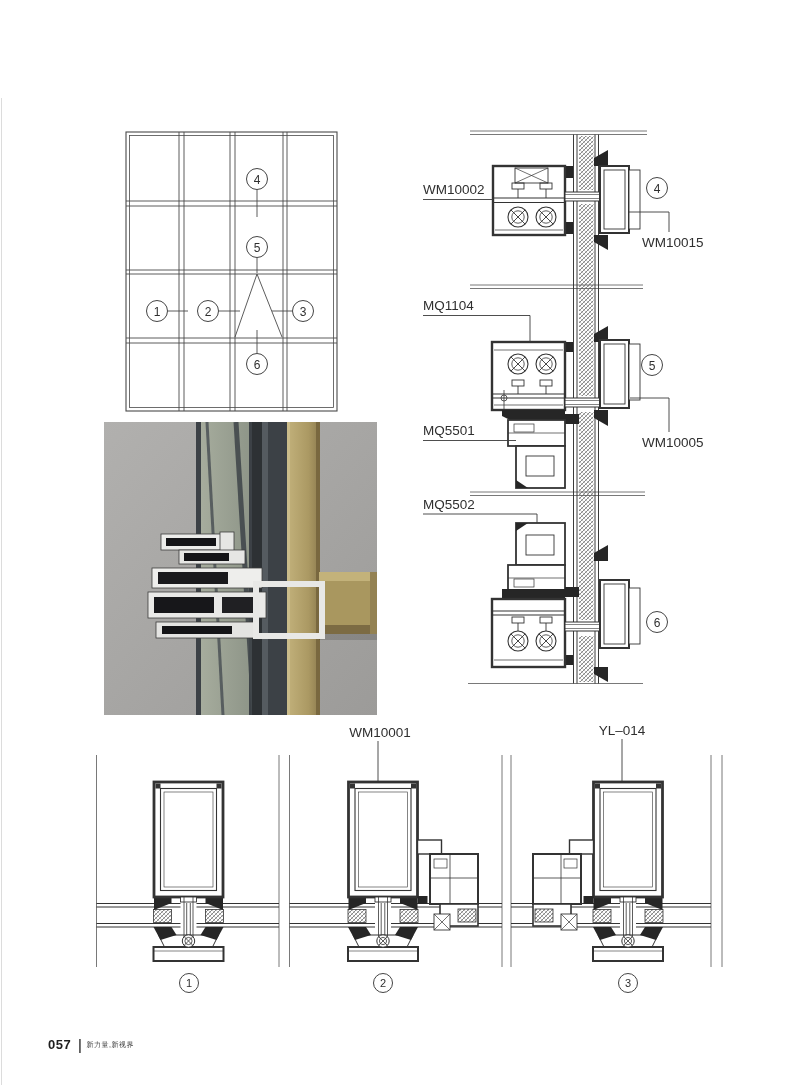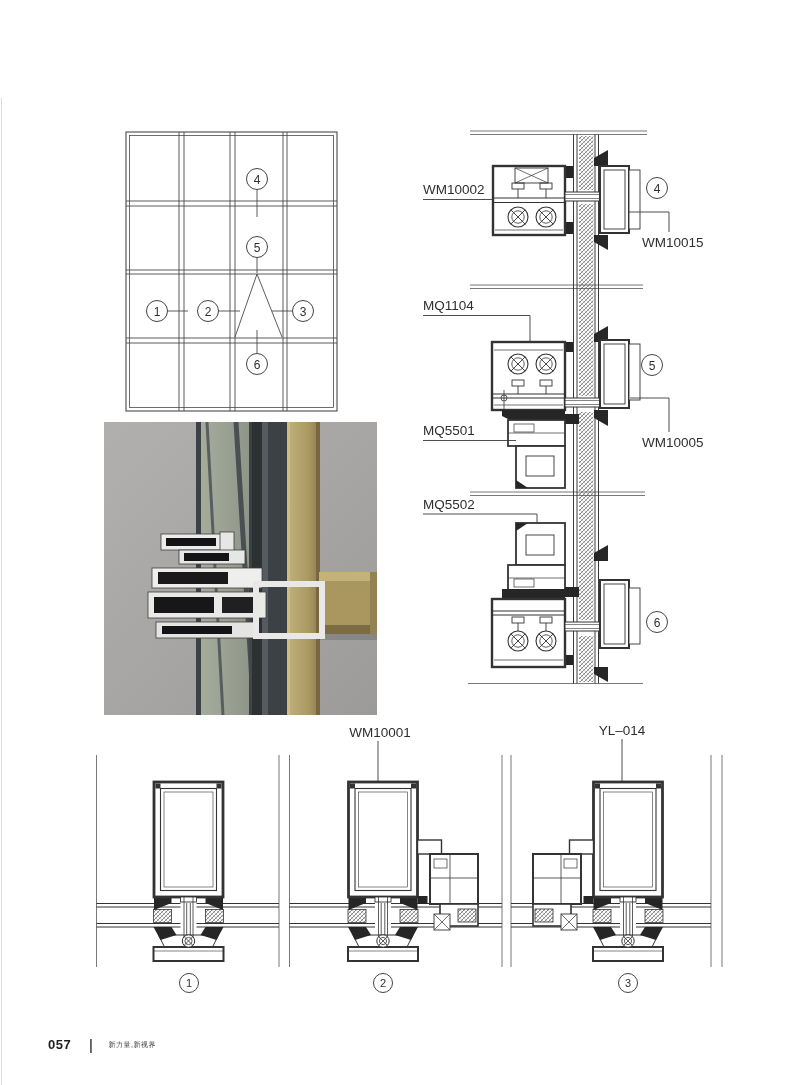--- a/index.html
+++ b/index.html
@@ -3,21 +3,21 @@
 <meta charset="utf-8">
 <style>
   html,body{margin:0;padding:0;background:#ffffff;}
   #canvas{
     position:relative;width:800px;height:1085px;background:#ffffff;
     overflow:hidden;font-family:"Liberation Sans","DejaVu Sans",sans-serif;
   }
   .abs{position:absolute;}
   #page-edge{left:1px;top:98px;width:1px;height:987px;background:#dcdcdc;}
   svg text{fill:#2f2f2f;font-family:"Liberation Sans","DejaVu Sans",sans-serif;}
-  #footer{left:48px;top:1037px;display:flex;align-items:center;color:#222;gap:11px;}
+  #footer{left:48px;top:1037px;display:flex;align-items:center;color:#222;}
   #footer .pn{font-size:13px;font-weight:bold;letter-spacing:0.5px;color:#1f1f1f;}
   #footer .bar{font-size:12px;color:#444;margin:0 5px 0 7px;font-weight:bold;transform:scaleY(1.15);}
   #footer .slogan{font-size:7px;color:#3a3a3a;letter-spacing:0.5px;}
 </style>
 </head>
 <body>
 
 <div id="canvas">
 
   <div id="page-edge" class="abs"></div>

